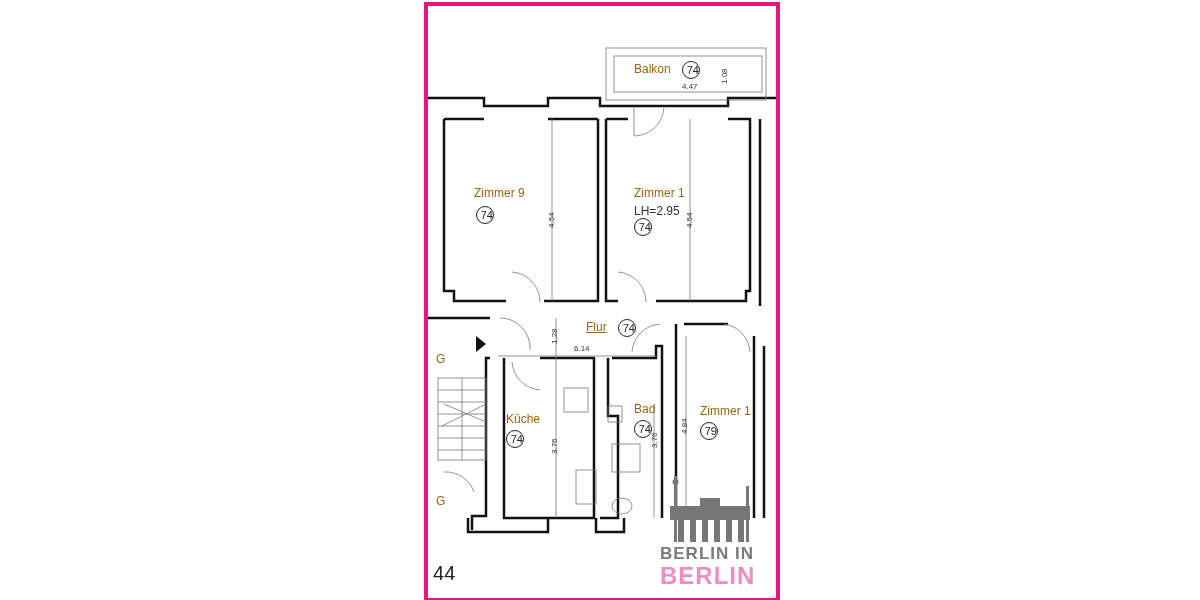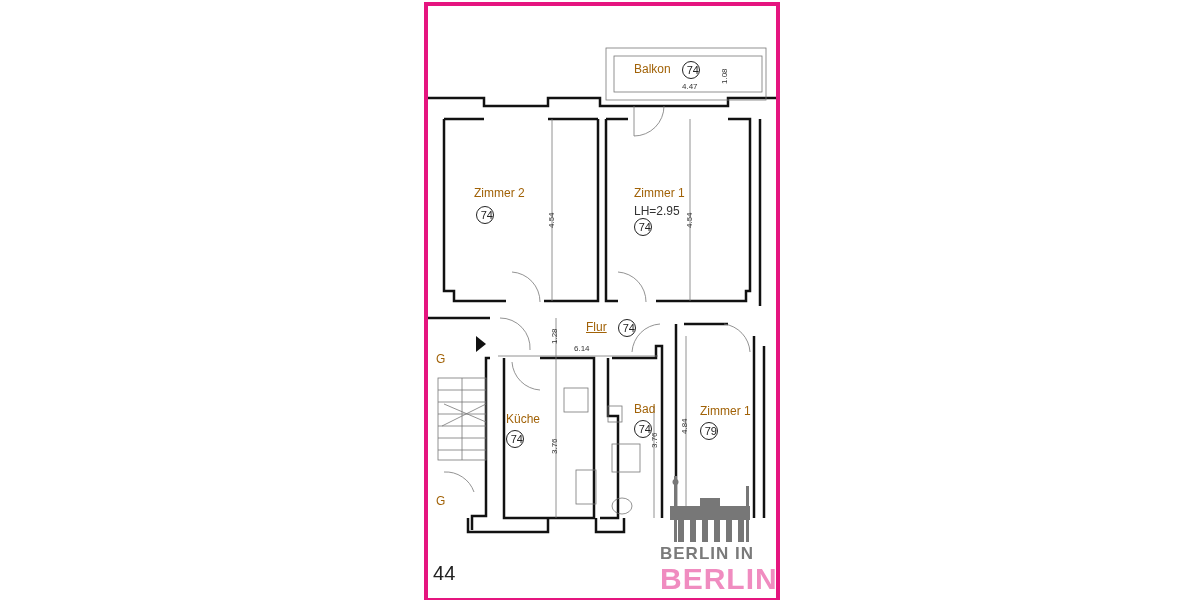--- a/index.html
+++ b/index.html
@@ -6,21 +6,21 @@
   body{width:1200px;height:600px;position:relative;overflow:hidden;font-family:"Liberation Sans",sans-serif;}
   #frame{position:absolute;left:424px;top:2px;width:348px;height:592px;border:4px solid #e5157f;background:#fff;overflow:hidden;box-sizing:content-box;}
   #plan{position:absolute;left:0;top:0;}
   .lbl{position:absolute;font-size:12px;color:#a16207;white-space:nowrap;}
   .small{position:absolute;font-size:12px;color:#333;white-space:nowrap;}
   .dim{position:absolute;font-size:8px;color:#333;white-space:nowrap;}
   .vdim{position:absolute;font-size:8px;color:#333;white-space:nowrap;transform:rotate(-90deg);transform-origin:left top;}
   .circ{position:absolute;width:16px;height:16px;border:1px solid #222;border-radius:50%;font-size:11px;line-height:16px;text-align:right;color:#222;}
   .floor{position:absolute;font-size:20px;color:#222;}
   .logo-t1{position:absolute;left:232px;top:538px;font-size:17px;font-weight:bold;color:#7a7a7a;letter-spacing:1px;}
-  .logo-t2{position:absolute;left:232px;top:556px;font-size:30px;font-weight:bold;color:#f08cc0;letter-spacing:1px;}
+  .logo-t2{position:absolute;left:232px;top:556px;font-size:24px;font-weight:bold;color:#f08cc0;letter-spacing:1px;}
 </style>
 </head>
 <body>
 
 <div id="frame">
   <svg id="plan" width="348" height="592" viewBox="0 0 348 592">
     <g fill="none" stroke="#111" stroke-width="2.5">
 
       <path d="M0 92 H56 V100 H120 V92 H172 V100 H300 V92 H348"></path>
 
@@ -101,21 +101,21 @@
       <circle cx="247.5" cy="476" r="3"></circle>
       <rect x="318" y="480" width="3" height="56"></rect>
     </g>
   </svg>
 
   <span class="lbl" style="left:206px;top:56px;">Balkon</span>
   <span class="circ" style="left:254px;top:55px;">74</span>
   <span class="dim" style="left:254px;top:76px;">4.47</span>
   <span class="vdim" style="left:292px;top:78px;">1.08</span>
 
-  <span class="lbl" style="left:46px;top:180px;">Zimmer 2</span>
+  <span class="lbl" style="left:46px;top:180px;">Zimmer 9</span>
   <span class="circ" style="left:48px;top:200px;">74</span>
   <span class="vdim" style="left:119px;top:222px;">4.54</span>
 
   <span class="lbl" style="left:206px;top:180px;">Zimmer 1</span>
   <span class="small" style="left:206px;top:198px;">LH=2.95</span>
   <span class="circ" style="left:206px;top:212px;">74</span>
   <span class="vdim" style="left:257px;top:222px;">4.54</span>
 
   <span class="lbl" style="left:158px;top:314px;text-decoration:underline;">Flur</span>
   <span class="circ" style="left:190px;top:313px;">74</span>

